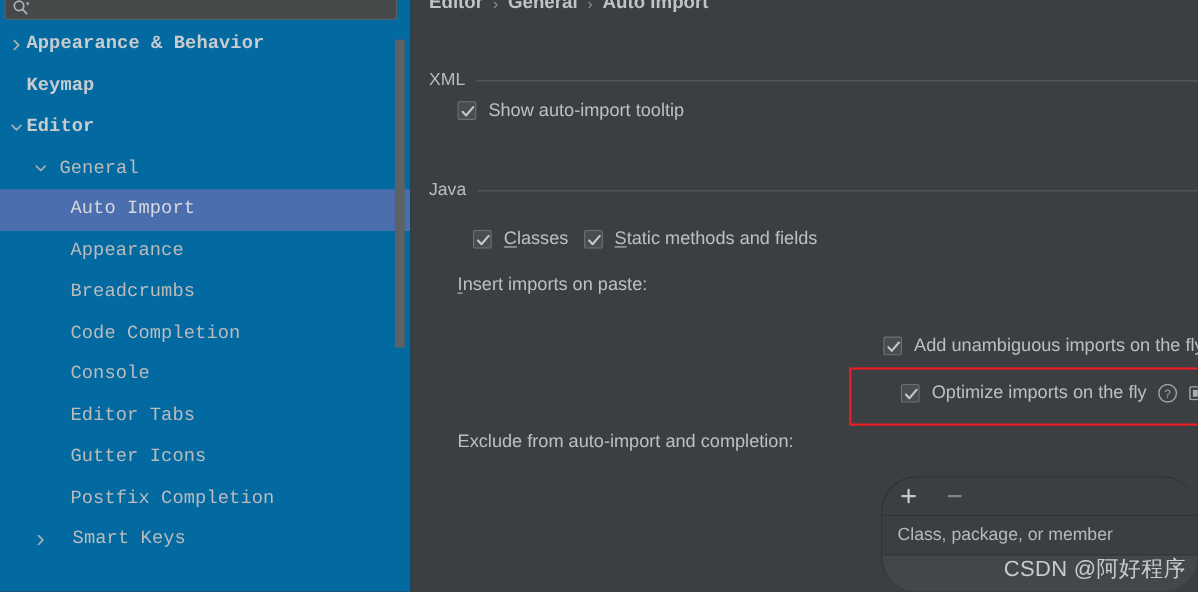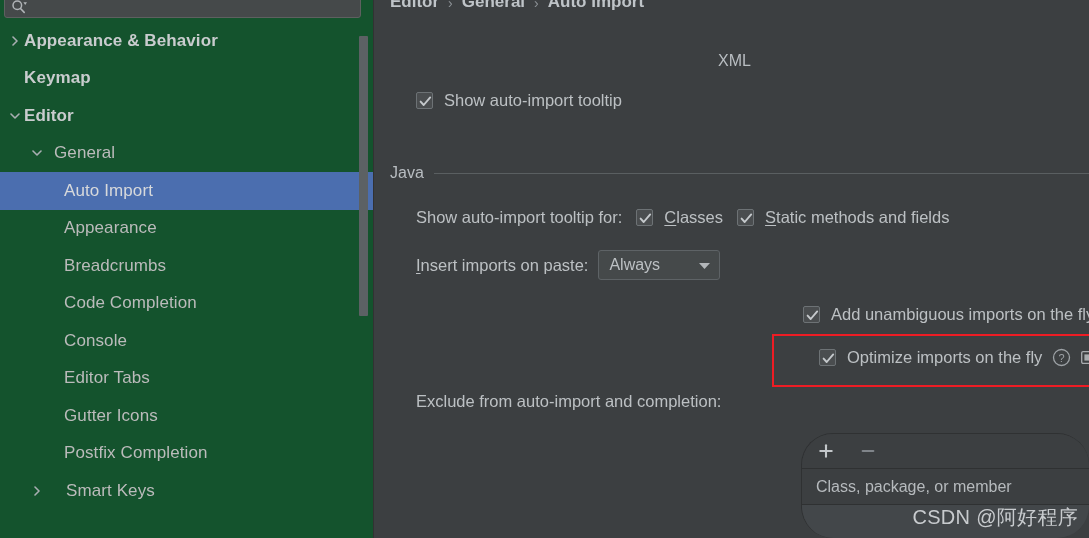--- a/index.html
+++ b/index.html
@@ -18,24 +18,25 @@
   #app {
     position: absolute; inset: 0;
     display: flex;
     background: #3c3f41;
   }
 
   
   .sidebar {
     width: 373px;
     flex: 0 0 373px;
-    background: #14532d;
+    background: #0369a1;
     position: relative;
     overflow: hidden;
     border-right: 1px solid #323232;
+    font-family: Liberation Mono, monospace;
   }
   .search-wrap {
     position: absolute;
     left: 4px; top: -9px;
     width: 357px; height: 27px;
     background: #45494a;
     border: 1px solid #5e6060;
     border-radius: 3px;
     box-sizing: border-box;
     display: flex;
@@ -367,67 +368,58 @@
   <div class="content">
 
     <div class="breadcrumb">
       <span class="crumb">Editor</span>
       <span class="sep">›</span>
       <span class="crumb">General</span>
       <span class="sep">›</span>
       <span class="crumb">Auto Import</span>
     </div>
 
-    <div class="group" style="top:52px;flex-direction:column;">
+    <div class="group" style="top:64px;">
       <span class="gtitle">XML</span>
       <span class="gline"></span>
     </div>
 
     <div class="row" style="left:42px; top:91px;">
       <span class="cb">
         <svg width="15" height="15" viewBox="0 0 15 15">
             <polyline points="2.6,7.6 5.7,11 12.2,3.4" fill="none" stroke="#c5c9cc" stroke-width="1.9" stroke-linecap="round" stroke-linejoin="round"></polyline>
           </svg>
       </span>
       <span class="cb-label">Show auto-import tooltip</span>
     </div>
 
     <div class="group" style="top:164px;">
       <span class="gtitle">Java</span>
       <span class="gline"></span>
     </div>
 
     <div class="row" style="left:42px; top:208px;">
-      <span class="plain-label">Show auto-import tooltip for:</span>
 
       <span class="cb" style="margin-left:14px;">
         <svg width="15" height="15" viewBox="0 0 15 15">
             <polyline points="2.6,7.6 5.7,11 12.2,3.4" fill="none" stroke="#c5c9cc" stroke-width="1.9" stroke-linecap="round" stroke-linejoin="round"></polyline>
           </svg>
       </span>
       <span class="cb-label"><span class="mn">C</span>lasses</span>
 
       <span class="cb" style="margin-left:14px;">
         <svg width="15" height="15" viewBox="0 0 15 15">
             <polyline points="2.6,7.6 5.7,11 12.2,3.4" fill="none" stroke="#c5c9cc" stroke-width="1.9" stroke-linecap="round" stroke-linejoin="round"></polyline>
           </svg>
       </span>
       <span class="cb-label"><span class="mn">S</span>tatic methods and fields</span>
     </div>
 
     <div class="row" style="left:42px; top:250px;">
       <span class="plain-label"><span class="mn">I</span>nsert imports on paste:</span>
-      <span class="combo">
-        <span class="cval">Always</span>
-        <span class="carrow">
-          <svg width="13" height="9" viewBox="0 0 13 9">
-              <polygon points="1,2 12,2 6.5,8" fill="#b3b7ba"></polygon>
-            </svg>
-        </span>
-      </span>
     </div>
 
     <div class="row" style="left:429px; top:305px;">
       <span class="cb">
         <svg width="15" height="15" viewBox="0 0 15 15">
             <polyline points="2.6,7.6 5.7,11 12.2,3.4" fill="none" stroke="#c5c9cc" stroke-width="1.9" stroke-linecap="round" stroke-linejoin="round"></polyline>
           </svg>
       </span>
       <span class="cb-label">Add unambiguous imports on the fly</span>
 

